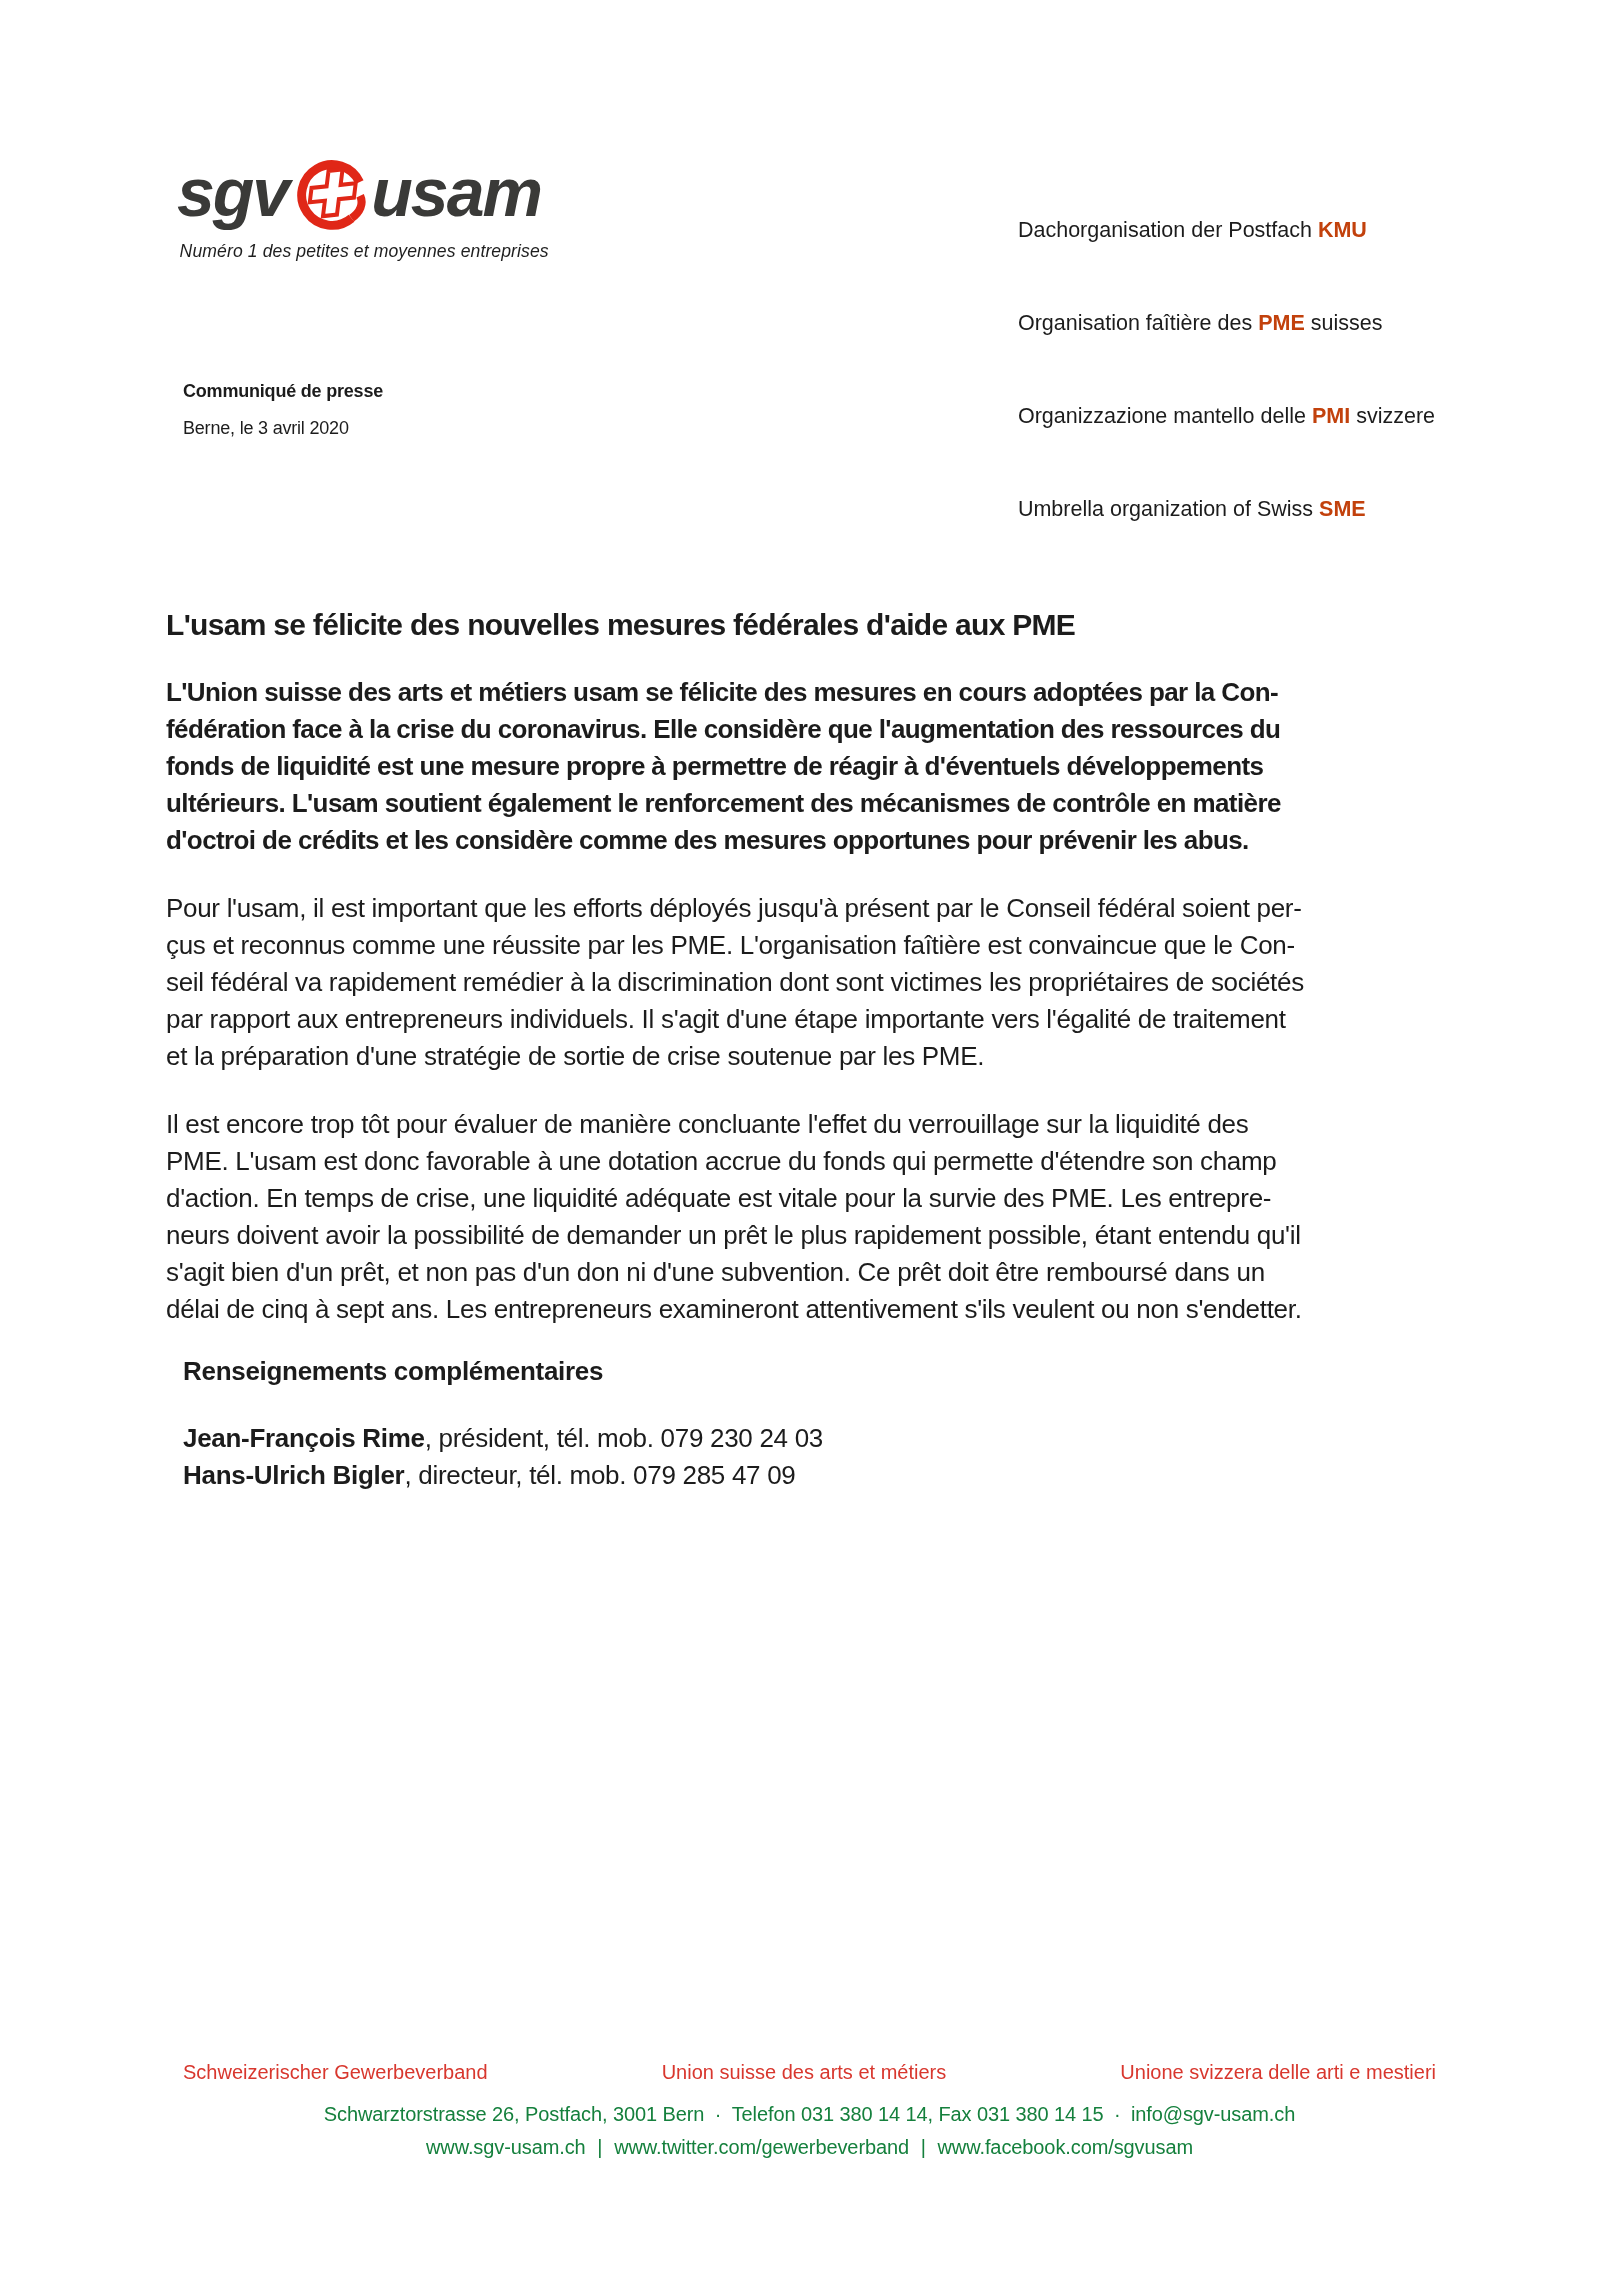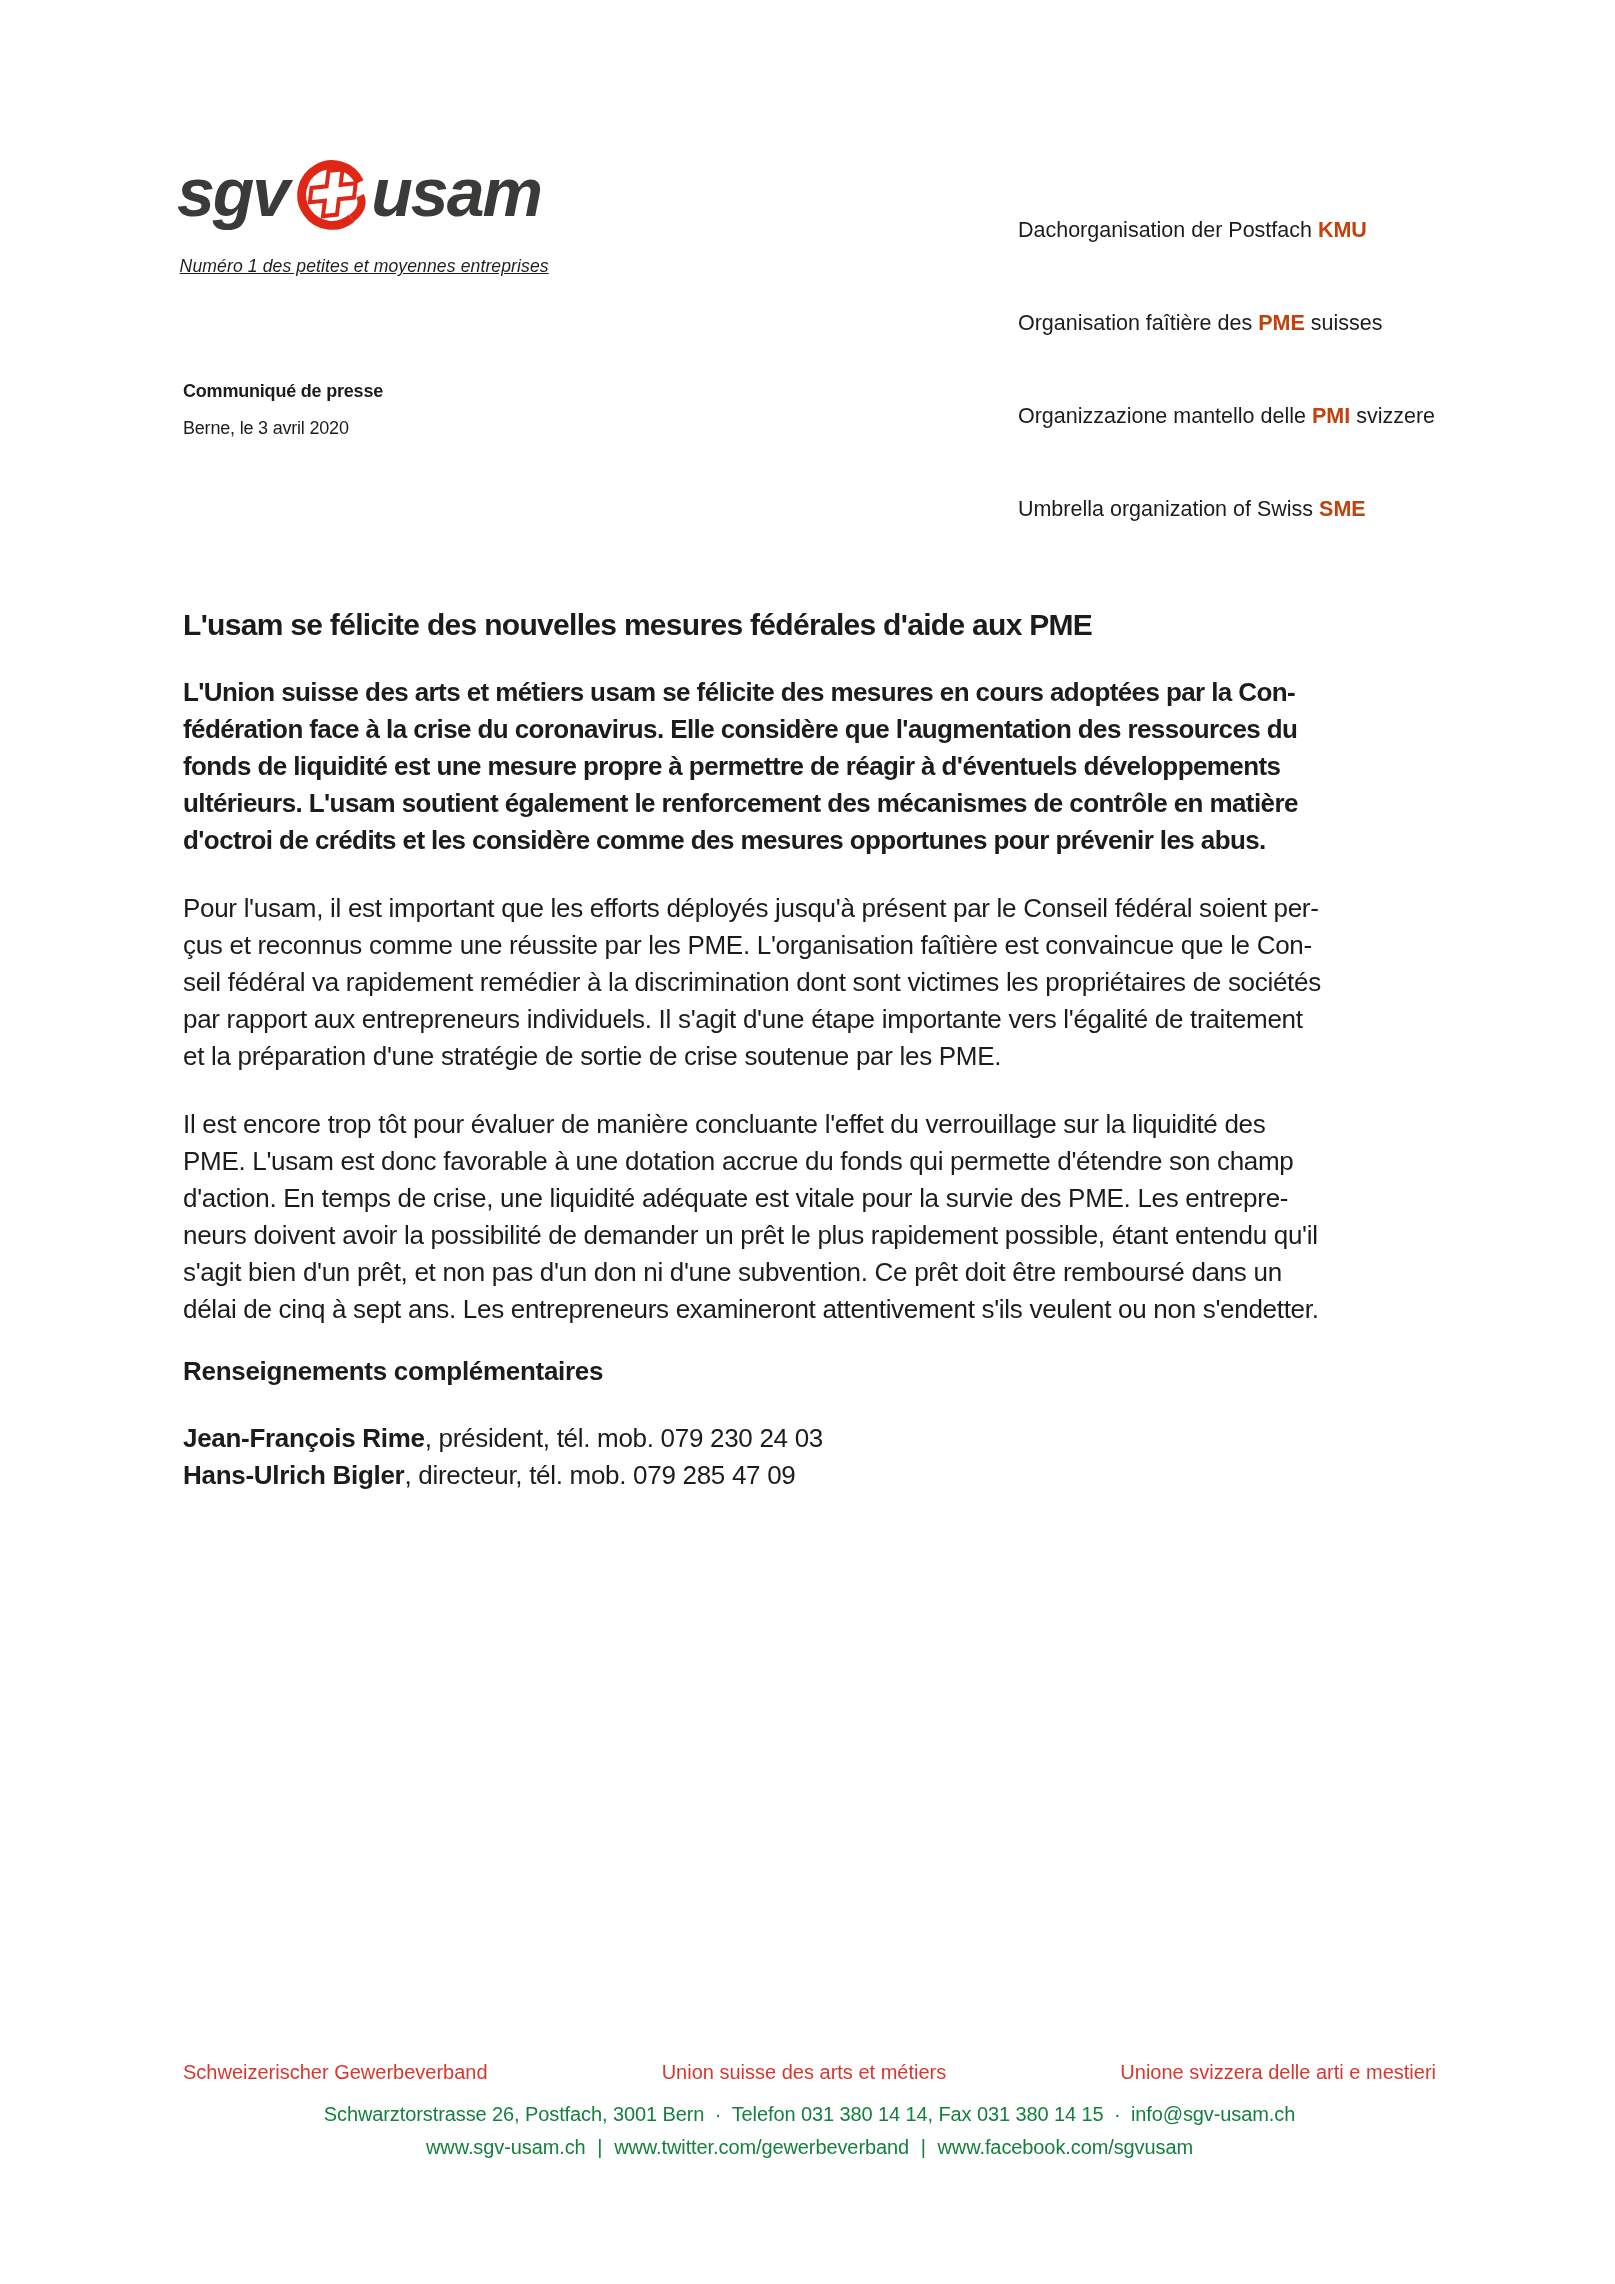--- a/index.html
+++ b/index.html
@@ -28,27 +28,26 @@
   .logo-text {
     font-size: 68px;
     font-weight: 700;
     font-style: italic;
     color: #3a3a38;
     letter-spacing: -2px;
     line-height: 1;
   }
   .emblem { width: 74px; height: 74px; margin: 0 2.6px 5.2px 6.5px; }
   .tagline {
-    margin-top: 19px;
+    margin-top: 4px;
     margin-left: 2.6px;
     font-size: 17.6px;
     font-style: italic;
     color: #1f1f1f;
     letter-spacing: 0.1px;
-    text-decoration: underline;
   }
   .org-block {
     padding-top: 3.9px;
     font-size: 21.5px;
     line-height: 31px;
     color: #1c1c1c;
     white-space: pre;
   }
   .accent { color: #c2410c; font-weight: bold; }
 
@@ -59,21 +58,21 @@
     top: 373px;
     font-size: 18px;
     line-height: 37px;
     letter-spacing: -0.2px;
   }
   .doc-type { font-weight: 700; }
 
   
   .content {
     position: absolute;
-    left: 183px;
+    left: 166px;
     top: 606px;
     width: 1265px;
   }
   .content h1 {
     margin: 0 0 31px 0;
     font-size: 30px;
     font-weight: 700;
     line-height: 37px;
     letter-spacing: -0.7px;
     white-space: pre;

